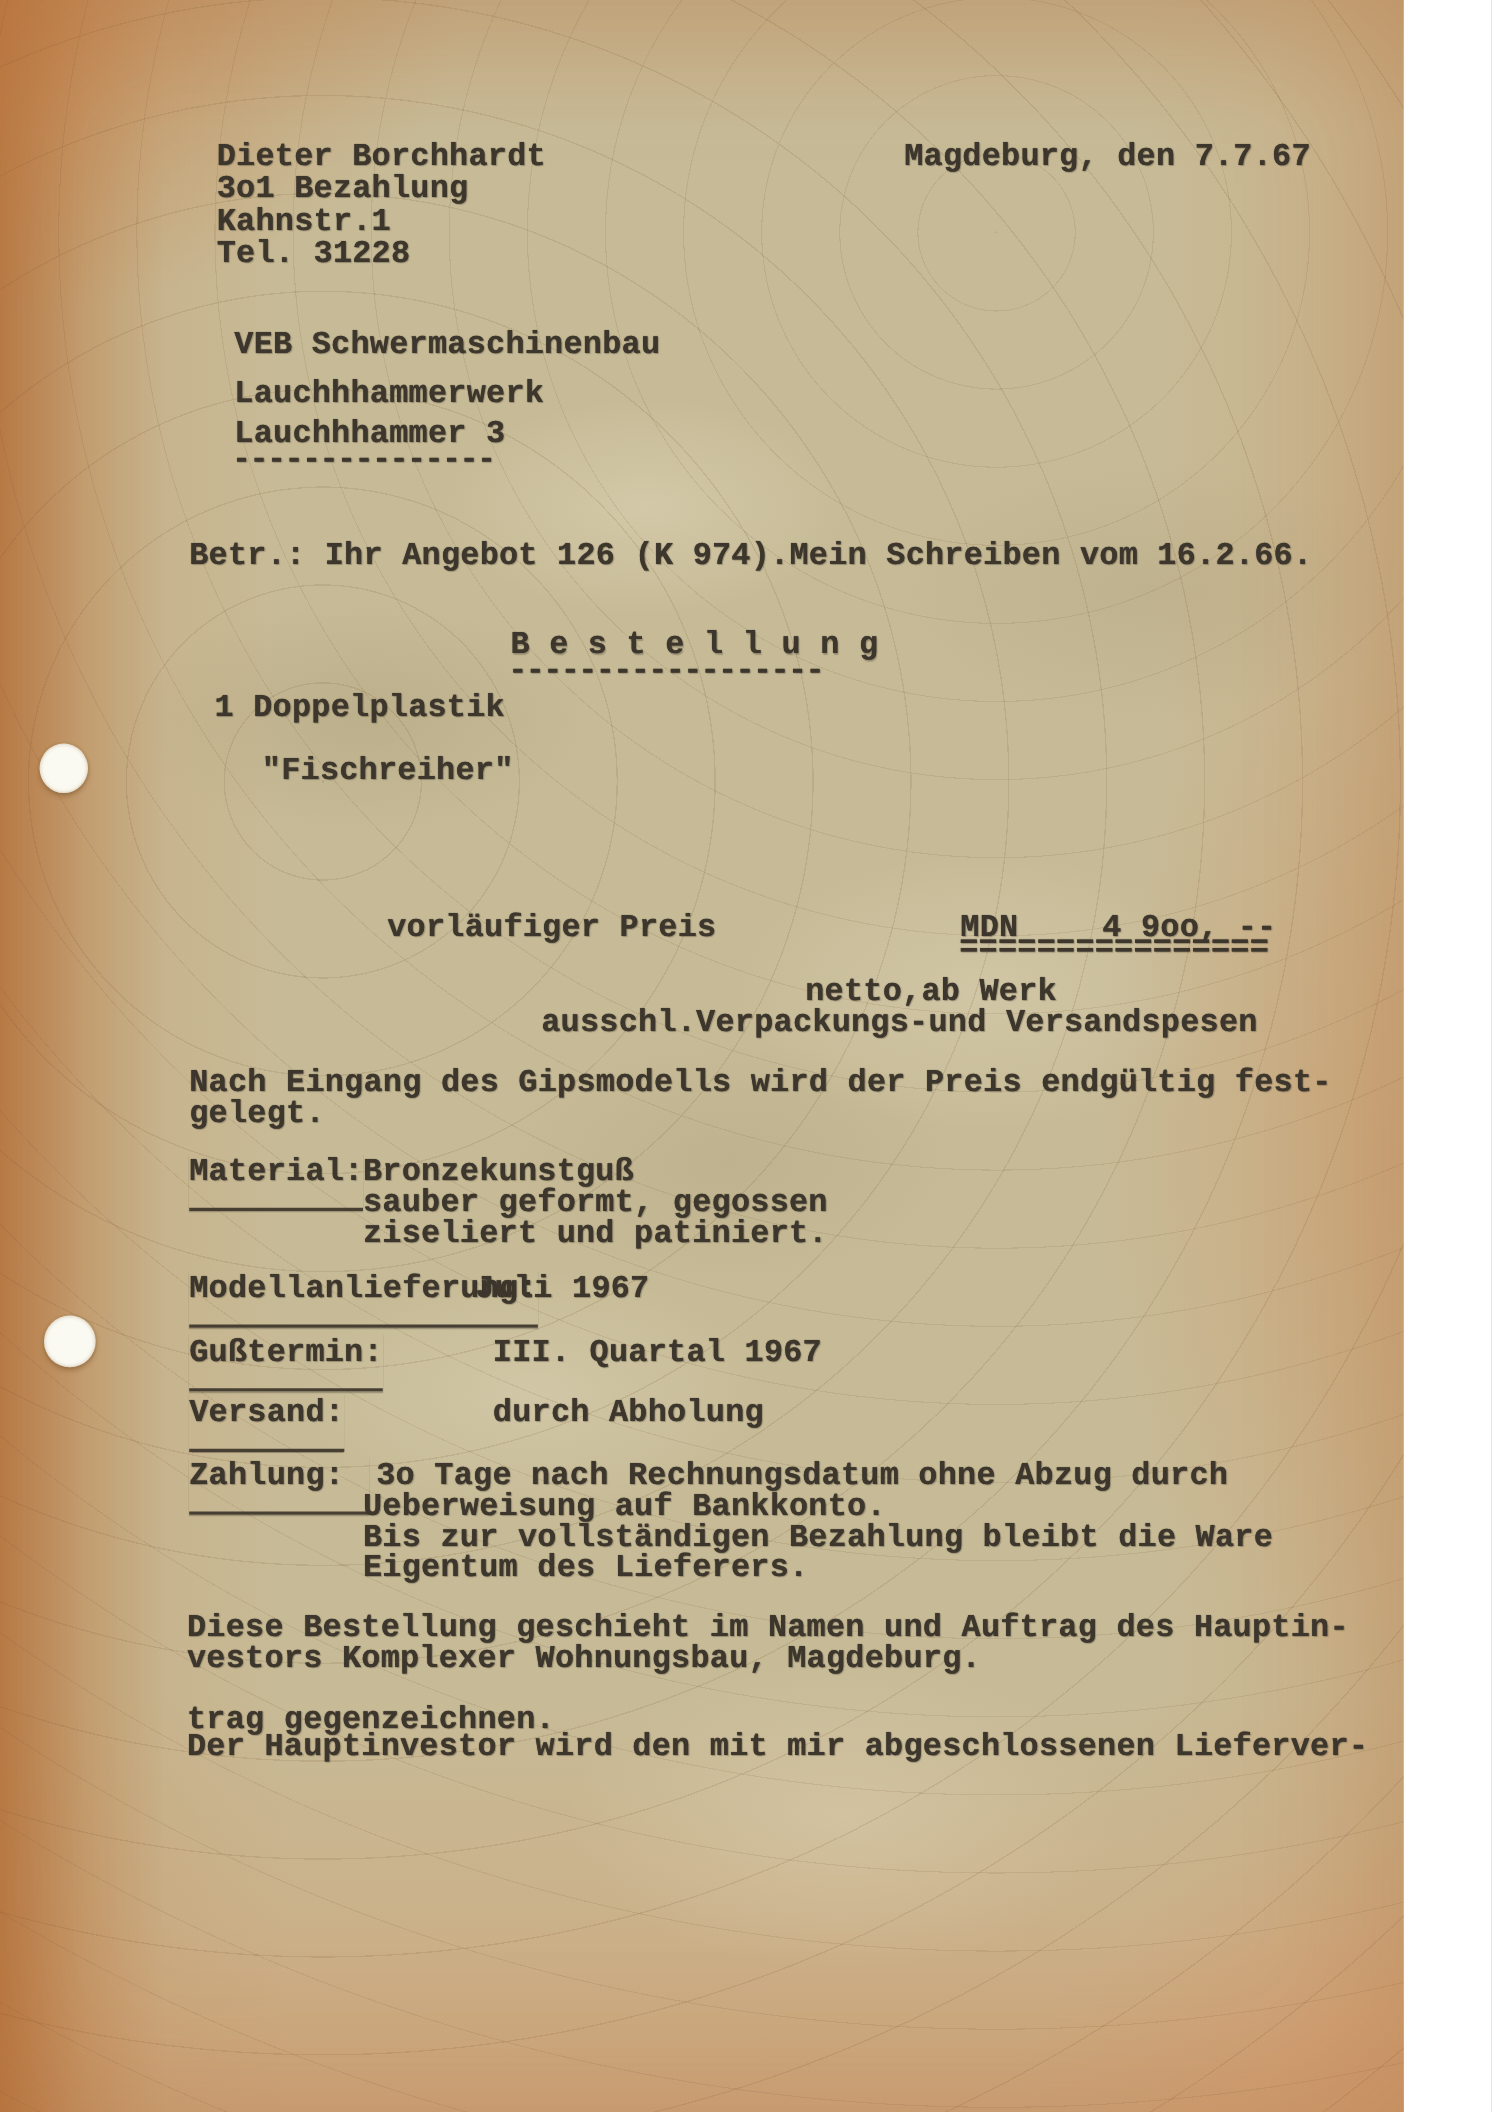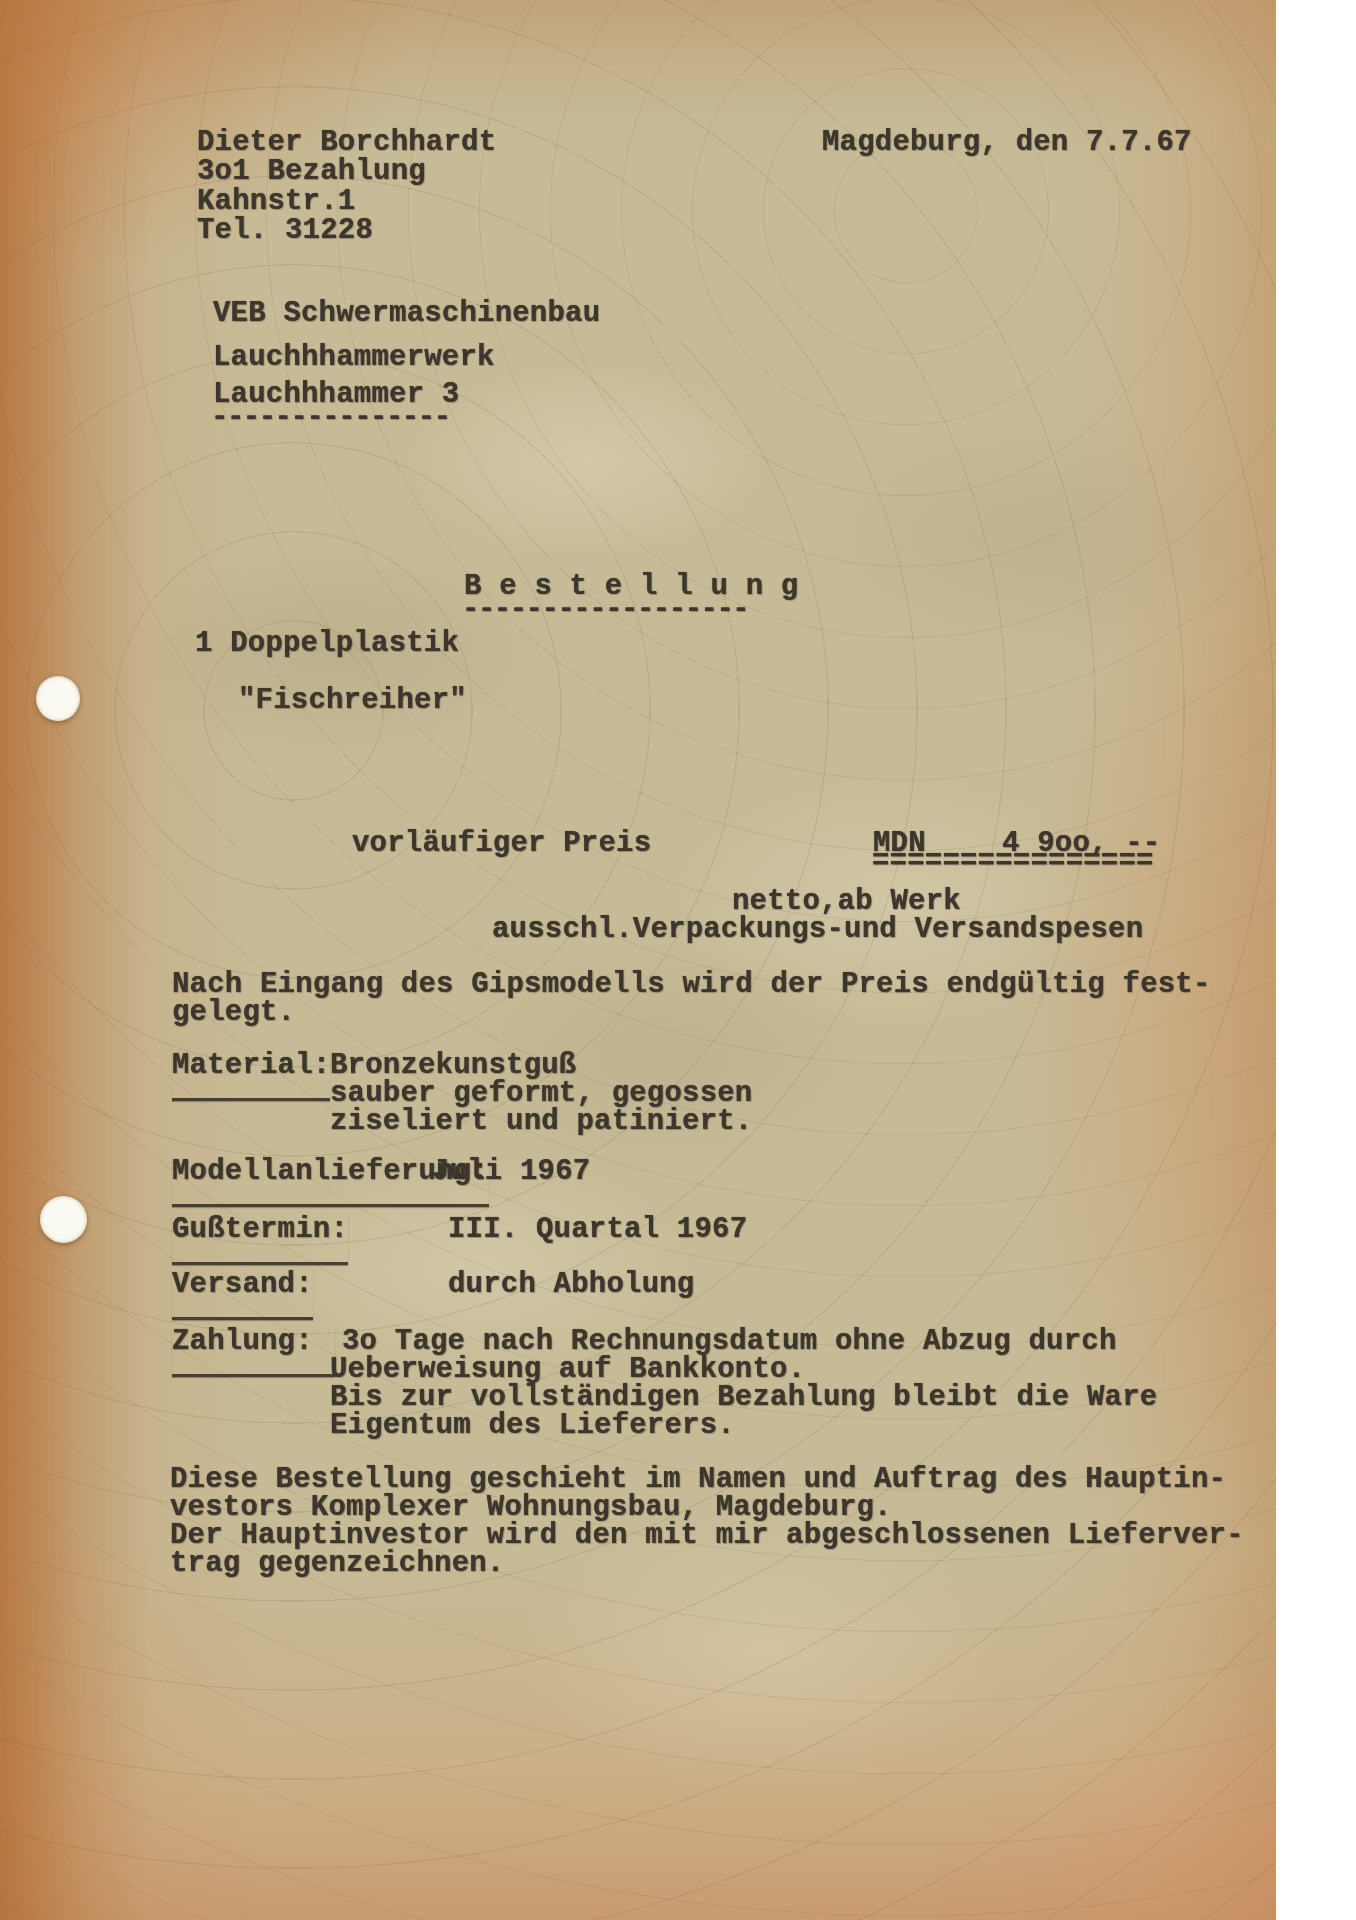--- a/index.html
+++ b/index.html
@@ -62,20 +62,21 @@
   <div class="line" style="left:197px;top:188px">Kahnstr.1</div>
   <div class="line" style="left:197px;top:217px">Tel. 31228</div>
 
   <div class="line" style="left:822px;top:129px">Magdeburg, den 7.7.67</div>
 
   <div class="line" style="left:213px;top:300px">VEB Schwermaschinenbau</div>
   <div class="line" style="left:213px;top:344px">Lauchhhammerwerk</div>
   <div class="line" style="left:213px;top:381px">Lauchhhammer 3</div>
   <div class="line dashes" style="left:211px;top:404px">---------------</div>
 
+  <div class="line" style="left:172px;top:492px">Betr.: Ihr Angebot 126 (K 974).Mein Schreiben vom 16.2.66.</div>
 
   <div class="line" style="left:464px;top:573px">B e s t e l l u n g</div>
   <div class="line dashes" style="left:462px;top:596px">------------------</div>
 
   <div class="line" style="left:195px;top:630px">1 Doppelplastik</div>
   <div class="line" style="left:238px;top:687px">"Fischreiher"</div>
 
   <div class="line" style="left:352px;top:830px">vorläufiger Preis</div>
   <div class="line" style="left:873px;top:830px">MDN</div>
   <div class="line" style="left:1002px;top:830px">4 9oo, --</div>
@@ -101,16 +102,16 @@
   <div class="line" style="left:448px;top:1271px">durch Abholung</div>
 
   <div class="line" style="left:172px;top:1328px"><span class="ulabel pad-r">Zahlung:</span></div>
   <div class="line" style="left:342px;top:1328px">3o Tage nach Rechnungsdatum ohne Abzug durch</div>
   <div class="line" style="left:330px;top:1356px">Ueberweisung auf Bankkonto.</div>
   <div class="line" style="left:330px;top:1384px">Bis zur vollständigen Bezahlung bleibt die Ware</div>
   <div class="line" style="left:330px;top:1412px">Eigentum des Lieferers.</div>
 
   <div class="line" style="left:170px;top:1466px">Diese Bestellung geschieht im Namen und Auftrag des Hauptin-</div>
   <div class="line" style="left:170px;top:1494px">vestors Komplexer Wohnungsbau, Magdeburg.</div>
-  <div class="line" style="left:170px;top:1522px">Der Hauptinvestor wird den mit mir abgeschlossenen Lieferver-</div>
+  <div class="line" style="left:170px;top:1574px">Der Hauptinvestor wird den mit mir abgeschlossenen Lieferver-</div>
   <div class="line" style="left:170px;top:1550px">trag gegenzeichnen.</div>
 
 </div>
 
 </body></html>

